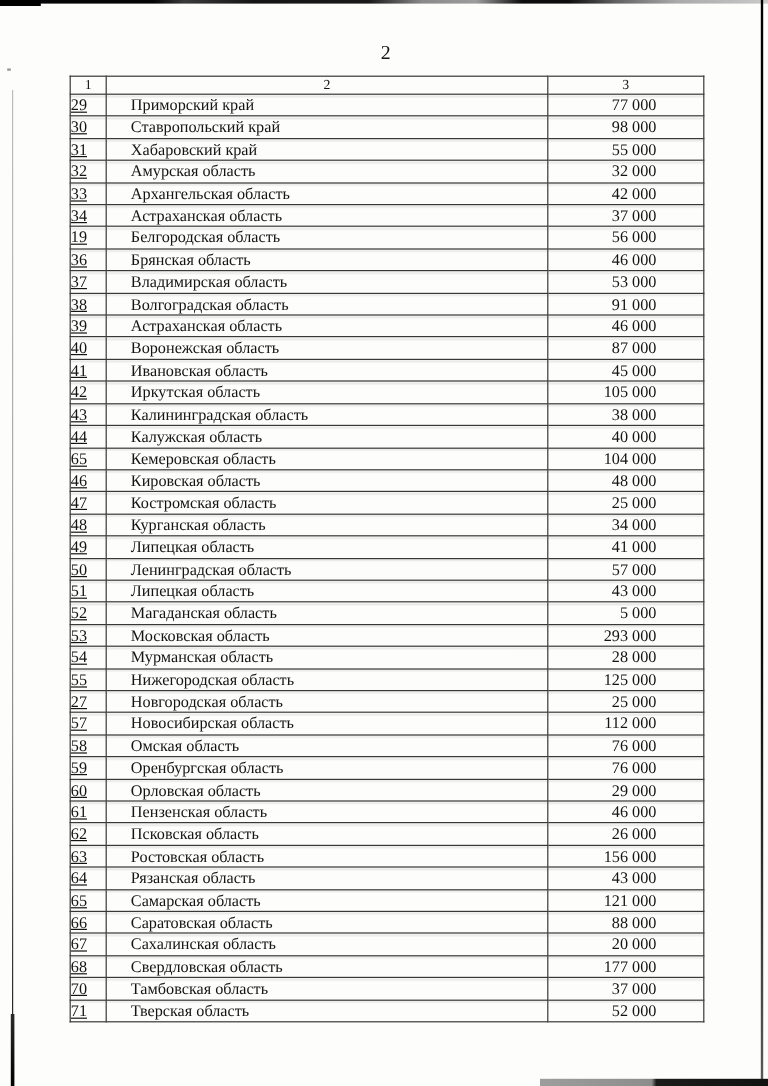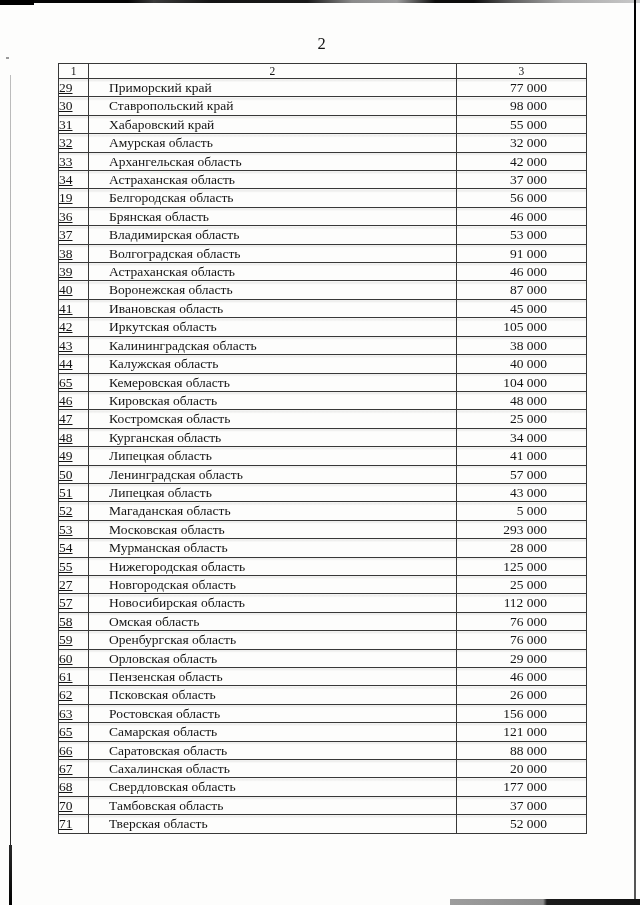--- a/index.html
+++ b/index.html
@@ -326,20 +326,25 @@
     <td class="c2">Псковская область</td>
     <td class="c3">26 000</td>
   </tr>
 
   <tr>
     <td class="c1">63</td>
     <td class="c2">Ростовская область</td>
     <td class="c3">156 000</td>
   </tr>
 
+  <tr>
+    <td class="c1">64</td>
+    <td class="c2">Рязанская область</td>
+    <td class="c3">43 000</td>
+  </tr>
 
   <tr>
     <td class="c1">65</td>
     <td class="c2">Самарская область</td>
     <td class="c3">121 000</td>
   </tr>
 
   <tr>
     <td class="c1">66</td>
     <td class="c2">Саратовская область</td>

